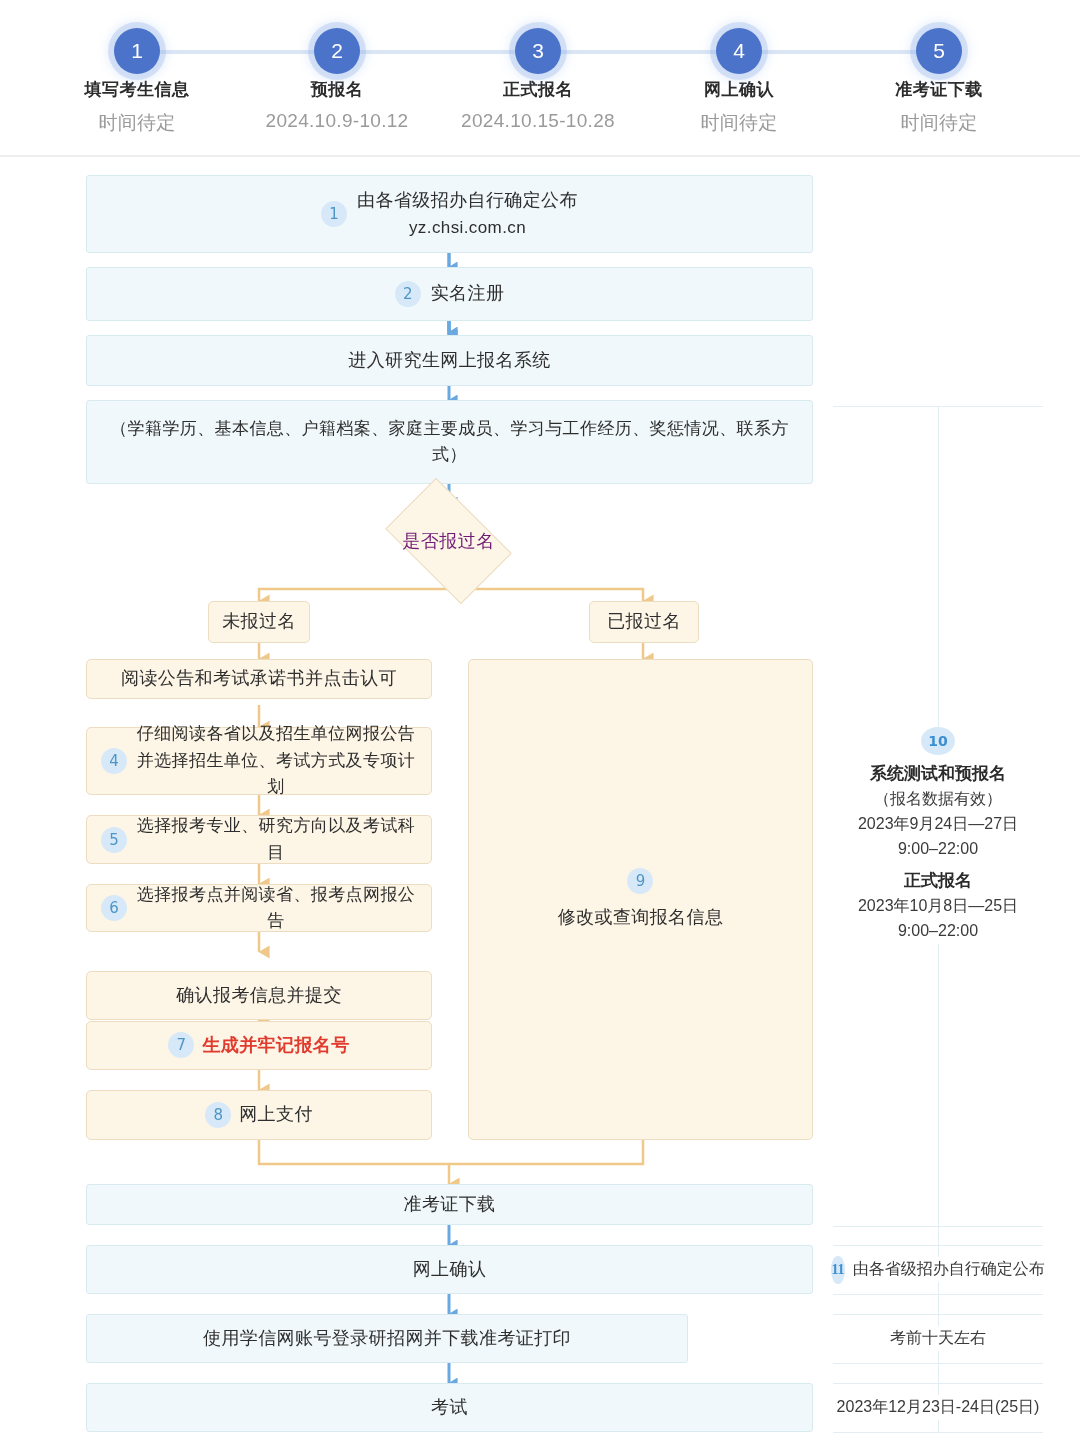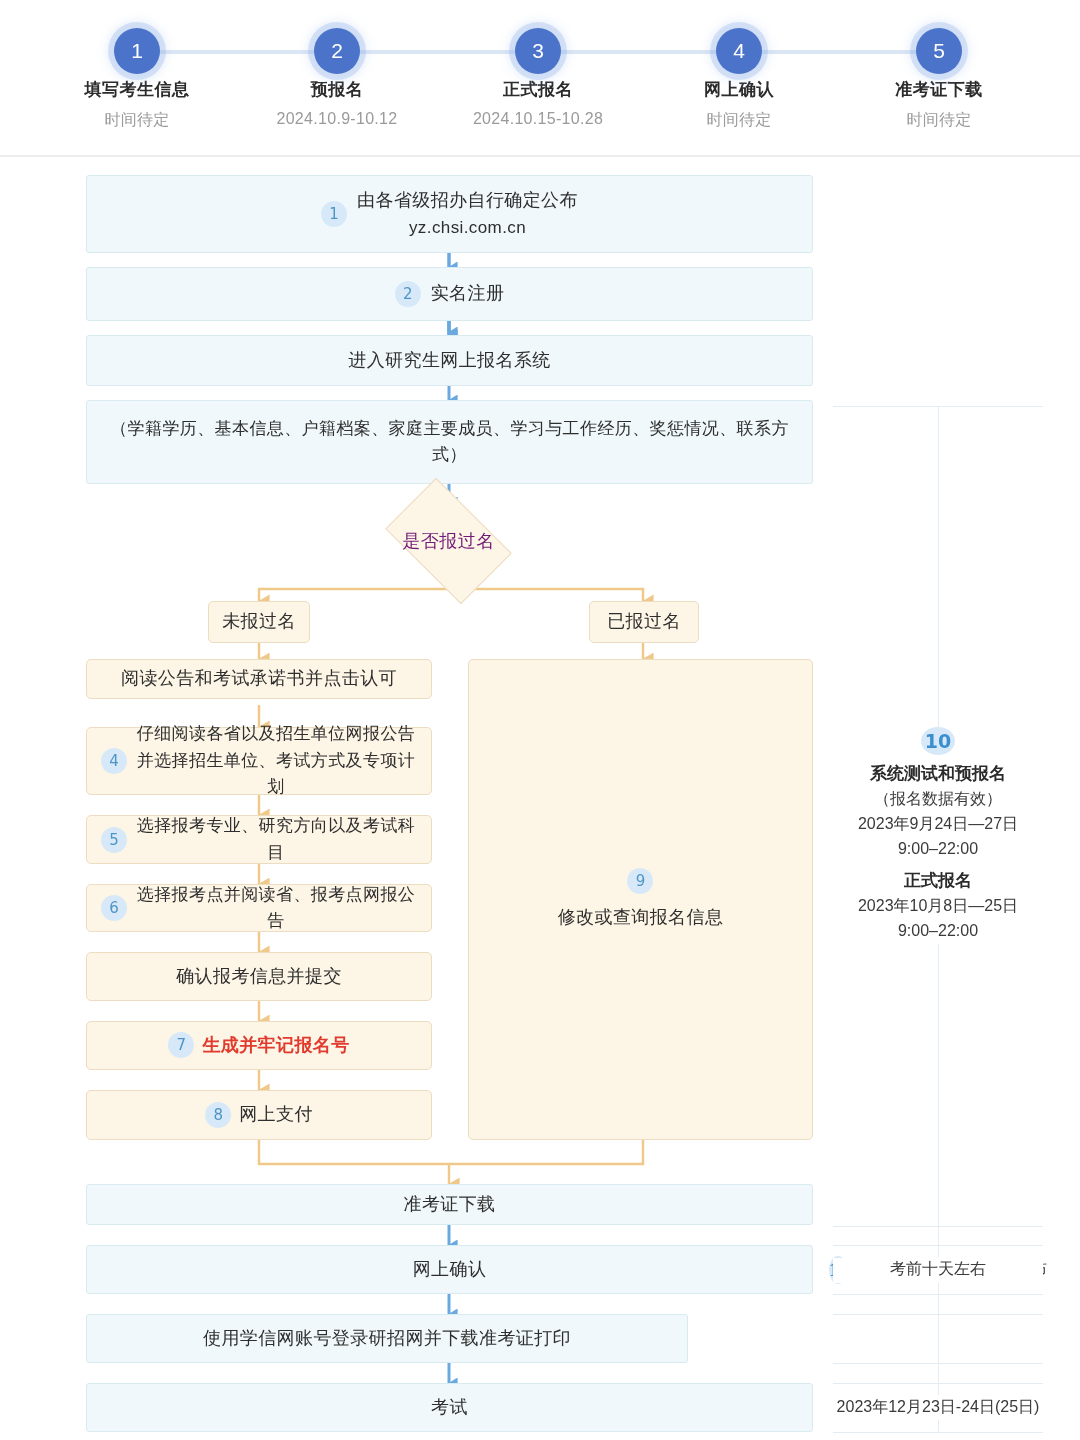--- a/index.html
+++ b/index.html
@@ -53,21 +53,21 @@
     z-index: 3;
   }
   .step-title {
     font-size: 17px;
     color: #2b2b2b;
     font-weight: 600;
     letter-spacing: 0.5px;
   }
   .step-date {
     margin-top: 9px;
-    font-size: 16px;
+    font-size: 19px;
     color: #9a9a9a;
     letter-spacing: 0.3px;
   }
 
   
   #flow { position: absolute; left: 0; top: 157px; width: 1080px; height: 1283px; }
   #flow-svg { position: absolute; left: 0; top: 0; width: 1080px; height: 1283px; }
 
   .node {
     position: absolute;
@@ -158,21 +158,21 @@
     left: 833px;
     z-index: 2;
     background: #fff;
   }
   .rc-badge {
     width: 34px; height: 28px;
     margin: 0 auto 6px auto;
     border-radius: 50%;
     background: #d7e9f8;
     color: #3b8fd0;
-    font-size: 19px;
+    font-size: 14px;
     font-weight: bold;
     line-height: 28px;
     text-align: center;
     font-family: "DejaVu Sans", sans-serif;
   }
   .rc-h { font-size: 17px; font-weight: 700; color: #2b2b2b; line-height: 1.55; }
   .rc-p { font-size: 16px; color: #3a3a3a; line-height: 1.55; }
   .rc-row {
     position: absolute;
     left: 833px;
@@ -348,21 +348,21 @@
     </div>
   </div>
 
   <div class="node node-orange" style="left:86px; top:727px; width:346px; height:48px;">
     <div class="node-inner" style="gap:8px">
       <span class="badge">6</span>
       <span class="node-text" style="font-size:17px">选择报考点并阅读省、报考点网报公告</span>
     </div>
   </div>
 
-  <div class="node node-orange" style="left:86px; top:795px; width:346px; height:49px;">
+  <div class="node node-orange" style="left:86px; top:814px; width:346px; height:49px;">
     <div class="node-inner">
       <span class="node-text">确认报考信息并提交</span>
     </div>
   </div>
 
   <div class="node node-orange" style="left:86px; top:864px; width:346px; height:49px;">
     <div class="node-inner" style="gap:8px">
       <span class="badge">7</span>
       <span class="node-text red">生成并牢记报名号</span>
     </div>
@@ -419,21 +419,21 @@
       <div class="rc-h" style="margin-top:6px">正式报名</div>
       <div class="rc-p">2023年10月8日—25日</div>
       <div class="rc-p">9:00–22:00</div>
     </div>
 
     <div class="rc-row" style="top:1100px; height:25px;">
       <span class="rc-badge">11</span>
       <span class="rc-p">由各省级招办自行确定公布</span>
     </div>
 
-    <div class="rc-row" style="top:1101px; height:25px;font-family:Liberation Mono, monospace;">
+    <div class="rc-row" style="top:1169px; height:25px;">
       <span class="rc-p">考前十天左右</span>
     </div>
 
     <div class="rc-row" style="top:1238px; height:25px;">
       <span class="rc-p">2023年12月23日-24日(25日)</span>
     </div>
   </div>
 
 </div>
 

